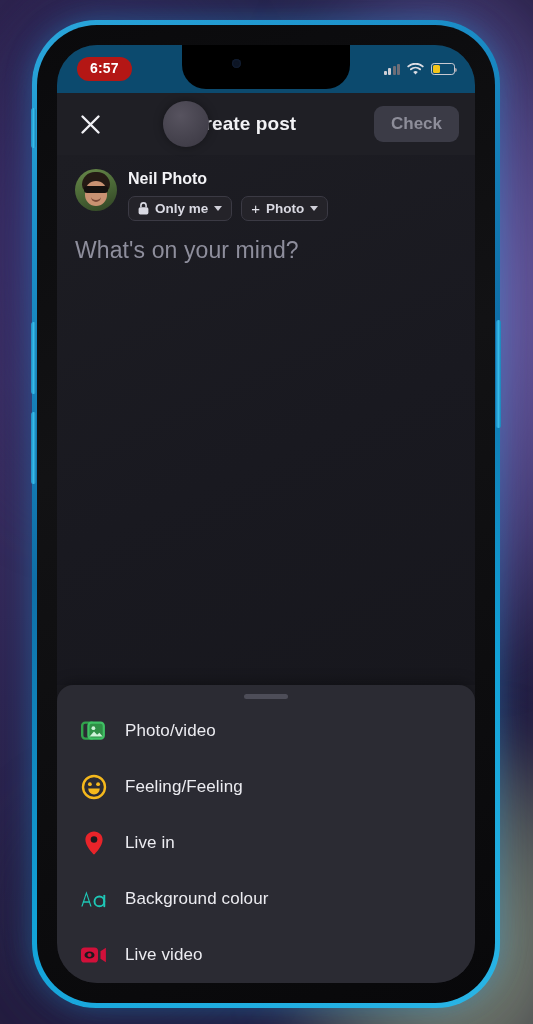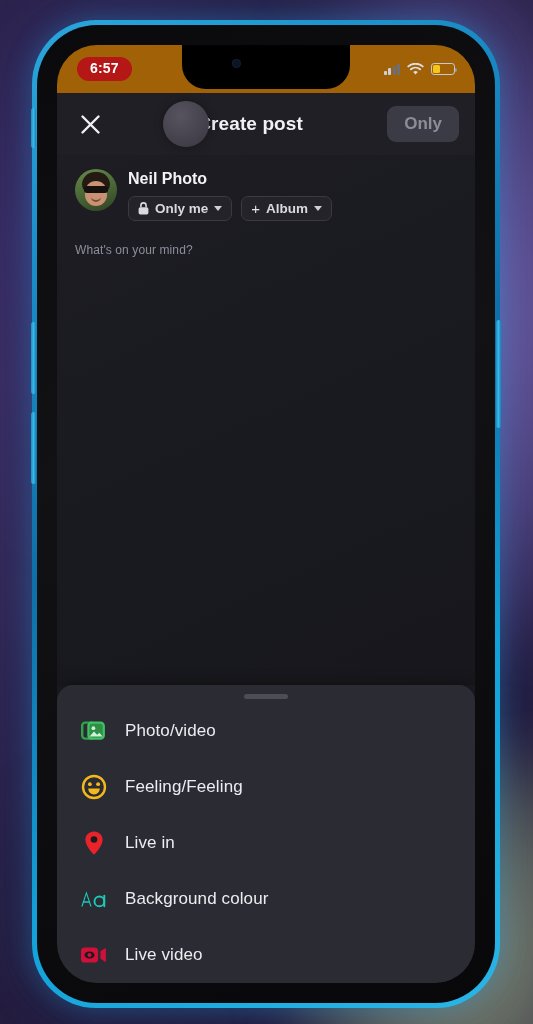--- a/index.html
+++ b/index.html
@@ -63,21 +63,21 @@
     background:linear-gradient(90deg,#1d8cc4,#35b9e8,#1a7fb4);
   }
   .btn-action { left:-1px; top:88px;  width:5px; height:40px; }
   .btn-volup  { left:-1px; top:302px; width:5px; height:72px; }
   .btn-voldn  { left:-1px; top:392px; width:5px; height:72px; }
   .btn-power  { right:-1px; top:300px; width:5px; height:108px; }
 
   
   .statusbar {
     height:48px; flex:0 0 48px; position:relative;
-    background:#a16207;
+    background:#0c4a6e;
     display:flex; align-items:center; justify-content:space-between;
     padding:0 20px;
   }
   .dyn-island {
     position:absolute; left:50%; transform:translateX(-50%); top:-2px;
     width:168px; height:46px; border-radius:0 0 24px 24px; background:#000;
   }
   .dyn-cam {
     position:absolute; left:50%; margin-left:-34px; top:16px;
     width:9px; height:9px; border-radius:50%;
@@ -170,21 +170,21 @@
     display:flex; align-items:center; gap:6px;
     background:#242329; border:1px solid #3b3a44;
     border-radius:7px; padding:4px 9px;
     color:#d9d9e2; font-size:13.5px; font-weight:600;
     cursor:pointer;
   }
   .lock-ico { display:block; }
   .plus-ico { font-size:15px; font-weight:400; line-height:1; color:#e3e3ea; }
   .caret { width:0;height:0;border-left:4.5px solid transparent;border-right:4.5px solid transparent;border-top:5px solid #cfcfd8; }
   .post-placeholder {
-    margin-top:22px; color:#8e8e9c; font-size:12px; letter-spacing:.1px;
+    margin-top:16px; color:#8e8e9c; font-size:23px; letter-spacing:.1px;
   }
 
   
   .sheet {
     flex:0 0 auto; background:#2b2b33;
     border-radius:16px 16px 0 0;
     padding:9px 0 0; position:relative;
     box-shadow:0 -2px 14px rgba(0,0,0,.35);
   }
   .grabber {
@@ -243,21 +243,21 @@
     </div>
 
     <div class="header">
       <div class="close-x">
         <svg width="21" height="21" viewBox="0 0 21 21">
           <path d="M2.5 2.5 18.5 18.5M18.5 2.5 2.5 18.5" stroke="#f0f0f5" stroke-width="2.4" stroke-linecap="round"></path>
         </svg>
       </div>
       <div class="camera-bubble"></div>
       <div class="page-title">Create post</div>
-      <button class="post-btn">Only</button>
+      <button class="post-btn">Check</button>
     </div>
 
     <div class="composer">
       <div class="author-row">
         <div class="avatar">
           <div class="av-hair"></div>
           <div class="av-face"></div>
           <div class="av-glass"></div>
           <div class="av-smile"></div>
         </div>
@@ -267,21 +267,21 @@
             <div class="chip">
               <svg class="lock-ico" width="11" height="13" viewBox="0 0 11 13">
                 <rect x="0.6" y="5.2" width="9.8" height="7.2" rx="1.7" fill="#d9d9e2"></rect>
                 <path d="M2.9 5.2V3.5a2.6 2.6 0 0 1 5.2 0v1.7" stroke="#d9d9e2" stroke-width="1.6" fill="none"></path>
               </svg>
               <span>Only me</span>
               <span class="caret"></span>
             </div>
             <div class="chip">
               <span class="plus-ico">+</span>
-              <span>Album</span>
+              <span>Photo</span>
               <span class="caret"></span>
             </div>
           </div>
         </div>
       </div>
       <div class="post-placeholder">What's on your mind?</div>
     </div>
 
     <div class="sheet">
       <div class="grabber"></div>

